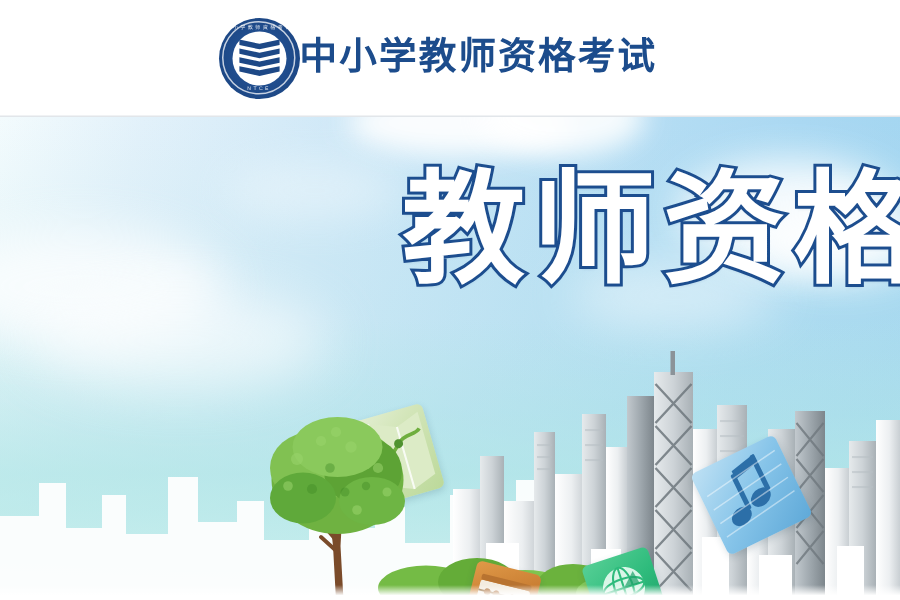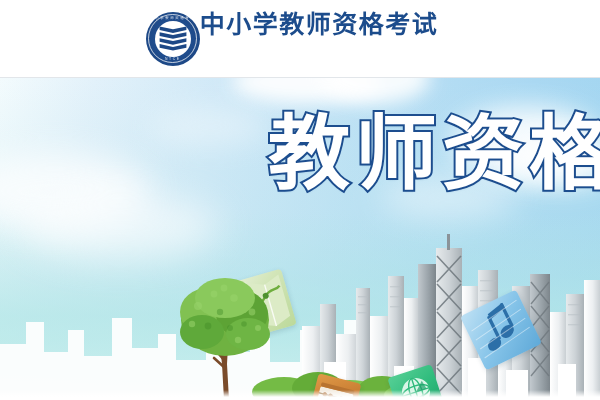--- a/index.html
+++ b/index.html
@@ -30,21 +30,21 @@
     background: #ffffff;
     border-bottom: 1px solid #e2e6ea;
     box-sizing: border-box;
     display: flex;
     align-items: center;
     justify-content: center;
     z-index: 40;
   }
   .header-inner {
     display: flex;
-    align-items: flex-start;
+    align-items: center;
     transform: translateX(-8px);
   }
 
   .logo-seal {
     position: relative;
     width: 54px;
     height: 54px;
     flex: 0 0 auto;
   }
   .logo-seal .ring-outer {

